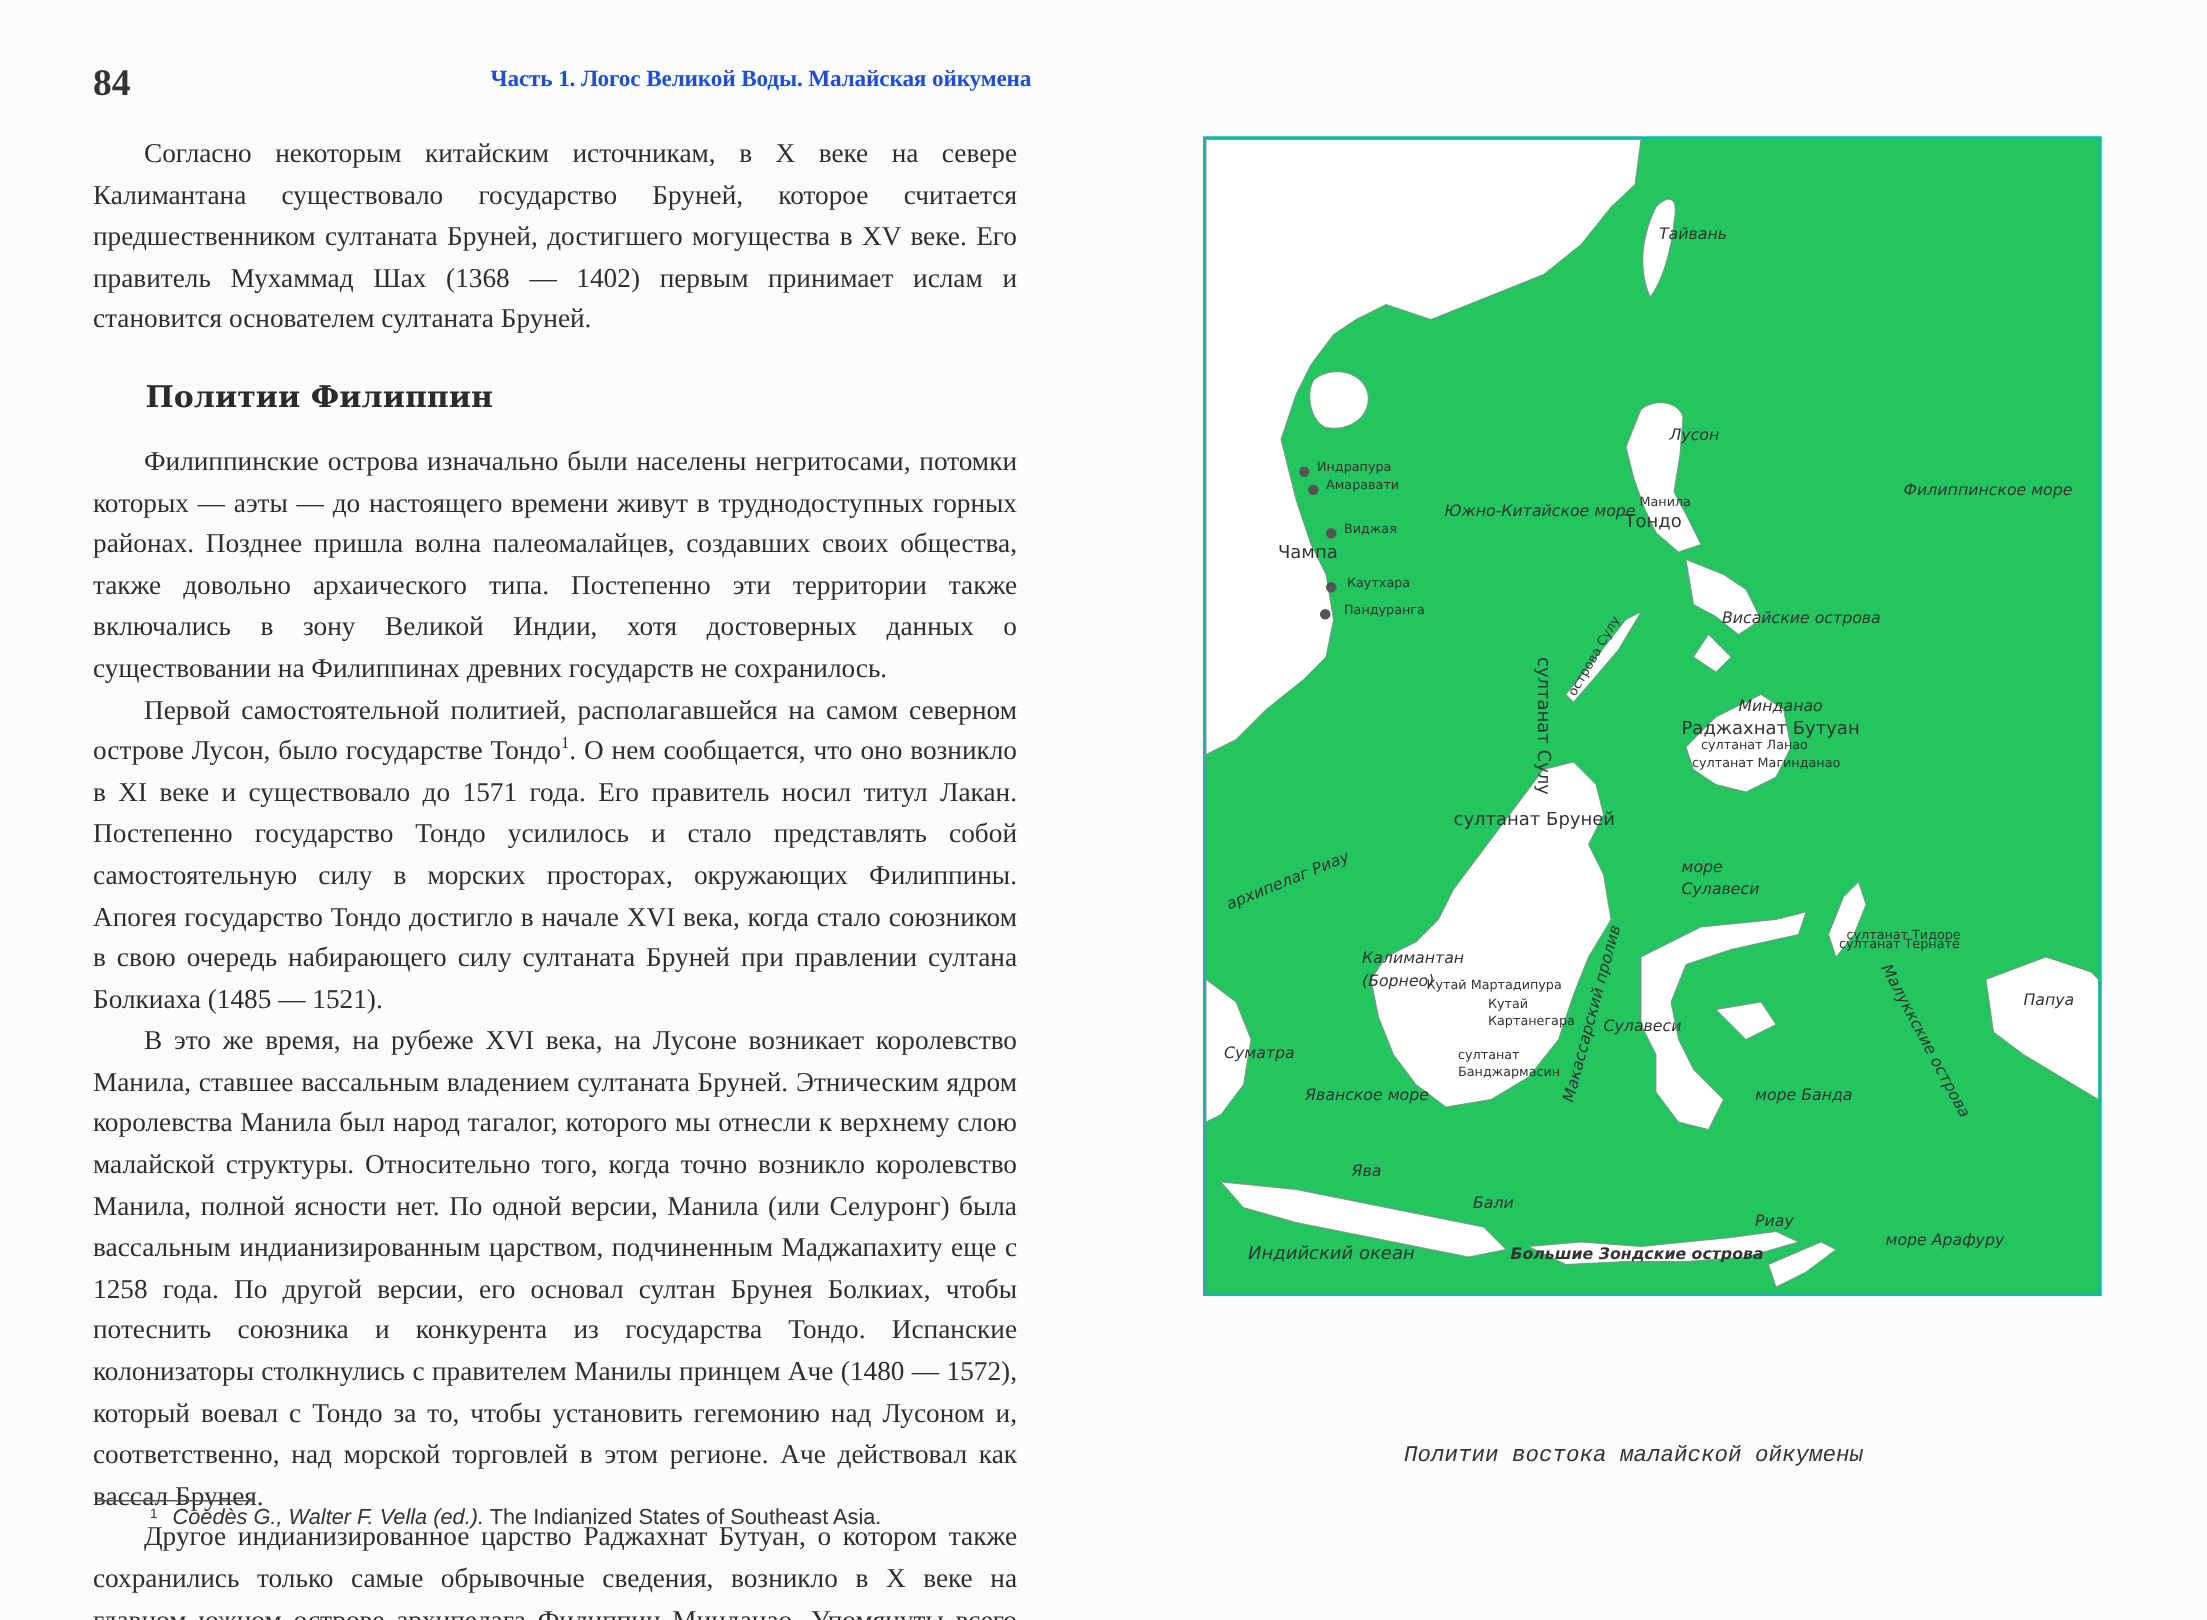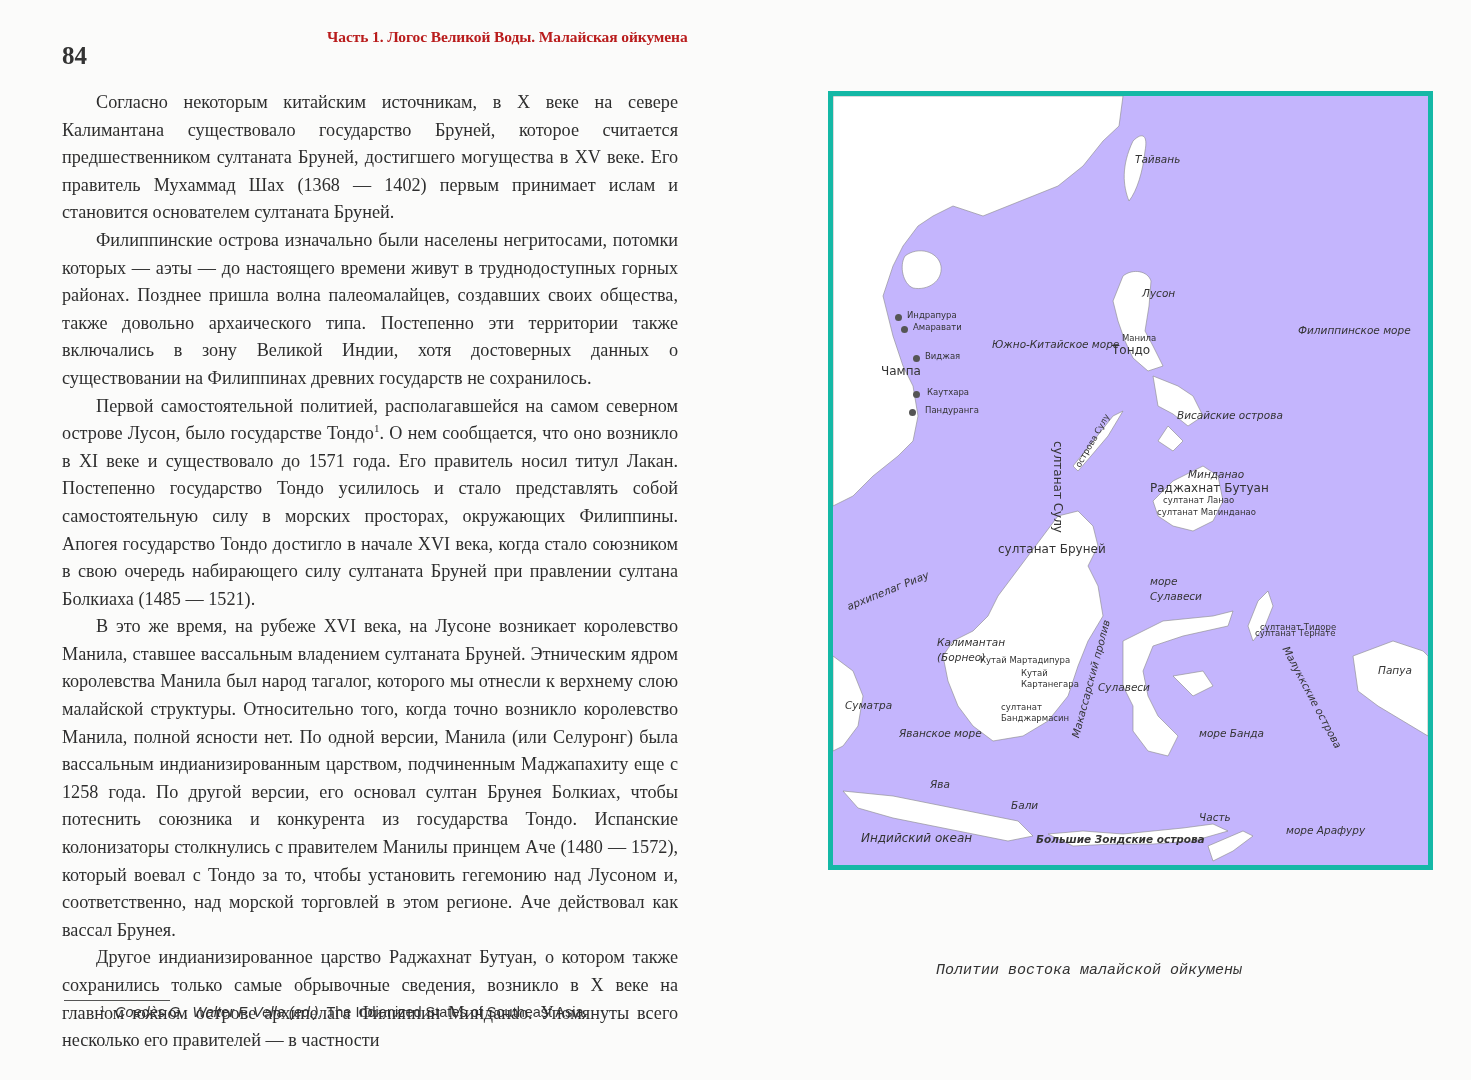--- a/index.html
+++ b/index.html
@@ -10,23 +10,23 @@
       overflow: hidden;
       font-family: "DejaVu Serif", "Liberation Serif", serif;
       color: #2b2b2b;
     }
     .page-number {
       position: absolute; left: 62px; top: 42px;
       font-family: "Liberation Serif", serif;
       font-size: 25px; font-weight: bold; color: #333;
     }
     .running-head {
-      position: absolute; left: 327px; top: 28px;
+      position: absolute; left: 327px; top: 44px;
       font-family: "Liberation Serif", serif;
-      font-size: 15.5px; font-weight: bold; color: #b91c1c;
+      font-size: 15.5px; font-weight: bold; color: #1d4ed8;
       letter-spacing: -0.1px;
     }
     .column {
       position: absolute; left: 62px; top: 89px; width: 616px;
       font-family: "Liberation Serif", serif;
       font-size: 18.2px; line-height: 27.6px;
       text-align: justify; color: #2e2e2e;
     }
     .column p { margin: 0; text-indent: 34px; hyphens: manual; }
     .column p.p-first { text-indent: 34px; }
@@ -43,24 +43,24 @@
     }
     .footnote {
       position: absolute; left: 100px; top: 1004px;
       font-family: "Liberation Sans", sans-serif;
       font-size: 14.5px; color: #333;
     }
     .footnote .fn-mark { font-size: 9px; vertical-align: top; margin-right: 10px; }
     .footnote .fn-authors { font-style: italic; }
 
     .map-frame {
-      position: absolute; left: 828px; top: 91px;
+      position: absolute; left: 802px; top: 91px;
       width: 595px; height: 769px;
-      border: 5px solid #14b8a6;
-      background: #c4b5fd;
+      border: 2px solid #14b8a6;
+      background: #22c55e;
       overflow: hidden;
     }
     .map-frame svg { position: absolute; left: 0; top: 0; }
     .map-label {
       position: absolute;
       font-family: "DejaVu Sans", "Liberation Sans", sans-serif;
       font-size: 9.5px; color: #333; white-space: nowrap;
     }
     .map-label.it { font-style: italic; font-size: 10.5px; }
     .map-label.big { font-size: 12px; }
@@ -76,20 +76,21 @@
     }
   </style>
 </head>
 <body>
 
 <div class="page-number">84</div>
 <div class="running-head">Часть 1. Логос Великой Воды. Малайская ойкумена</div>
 
 <div class="column">
   <p class="p-first">Согласно некоторым китайским источникам, в X веке на севе­ре Калимантана существовало государство Бруней, которое счита­ется предшественником султаната Бруней, достигшего могущества в XV веке. Его правитель Мухаммад Шах (1368 — 1402) первым при­нимает ислам и становится основателем султаната Бруней.</p>
+  <h2 class="section-title">Политии Филиппин</h2>
   <p>Филиппинские острова изначально были населены негритосами, потомки которых — аэты — до настоящего времени живут в трудно­доступных горных районах. Позднее пришла волна палеомалайцев, создавших своих общества, также довольно архаического типа. По­степенно эти территории также включались в зону Великой Индии, хотя достоверных данных о существовании на Филиппинах древних государств не сохранилось.</p>
   <p><span>Первой самостоятельной политией, располагавшейся на самом северном острове Лусон, было государстве Тондо</span><sup>1</sup><span>. О нем сообщается, что оно возникло в XI веке и существовало до 1571 года. Его правитель носил титул Лакан. Постепенно государство Тондо усилилось и ста­ло представлять собой самостоятельную силу в морских просторах, окружающих Филиппины. Апогея государство Тондо достигло в на­чале XVI века, когда стало союзником в свою очередь набирающего силу султаната Бруней при правлении султана Болкиаха (1485 — 1521).</span></p>
   <p>В это же время, на рубеже XVI века, на Лусоне возникает коро­левство Манила, ставшее вассальным владением султаната Бруней. Этническим ядром королевства Манила был народ тагалог, которого мы отнесли к верхнему слою малайской структуры. Относительно того, когда точно возникло королевство Манила, полной ясности нет. По одной версии, Манила (или Селуронг) была вассальным индианизированным царством, подчиненным Маджапахиту еще с 1258 года. По другой версии, его основал султан Брунея Болкиах, чтобы потеснить союзника и конкурента из государства Тондо. Ис­панские колонизаторы столкнулись с правителем Манилы принцем Аче (1480 — 1572), который воевал с Тондо за то, чтобы установить гегемонию над Лусоном и, соответственно, над морской торговлей в этом регионе. Аче действовал как вассал Брунея.</p>
   <p>Другое индианизированное царство Раджахнат Бутуан, о кото­ром также сохранились только самые обрывочные сведения, возник­ло в X веке на главном южном острове архипелага Филиппин Мин­данао. Упомянуты всего несколько его правителей — в частности</p>
 </div>
 
 <div class="footnote-rule"></div>
 <div class="footnote">
   <span class="fn-mark">1</span><span class="fn-authors">Coedès G., Walter F. Vella (ed.).</span><span> The Indianized States of Southeast Asia.</span>
 </div>
@@ -168,19 +169,19 @@
   <span class="map-label it" style="left:265px;top:585px;">Сулавеси</span>
   <span class="map-label it" style="left:458px;top:548px;transform:rotate(62deg);transform-origin:left top;">Малуккские острова</span>
   <span class="map-label it" style="left:545px;top:568px;">Папуа</span>
   <span class="map-label it" style="left:12px;top:603px;">Суматра</span>
   <span class="map-label small" style="left:168px;top:606px;">султанат</span>
   <span class="map-label small" style="left:168px;top:617px;">Банджармасин</span>
   <span class="map-label it" style="left:66px;top:631px;">Яванское море</span>
   <span class="map-label it" style="left:366px;top:631px;">море Банда</span>
   <span class="map-label it" style="left:97px;top:682px;">Ява</span>
   <span class="map-label it" style="left:178px;top:703px;">Бали</span>
-  <span class="map-label it" style="left:366px;top:715px;">Часть</span>
+  <span class="map-label it" style="left:366px;top:715px;">Риау</span>
   <span class="map-label it big" style="left:28px;top:735px;">Индийский океан</span>
   <span class="map-label it" style="left:203px;top:737px;font-weight:bold;">Большие Зондские острова</span>
   <span class="map-label it" style="left:453px;top:728px;">море Арафуру</span>
 </div>
 
 <div class="caption">Политии востока малайской ойкумены</div>
 
 </body></html>

